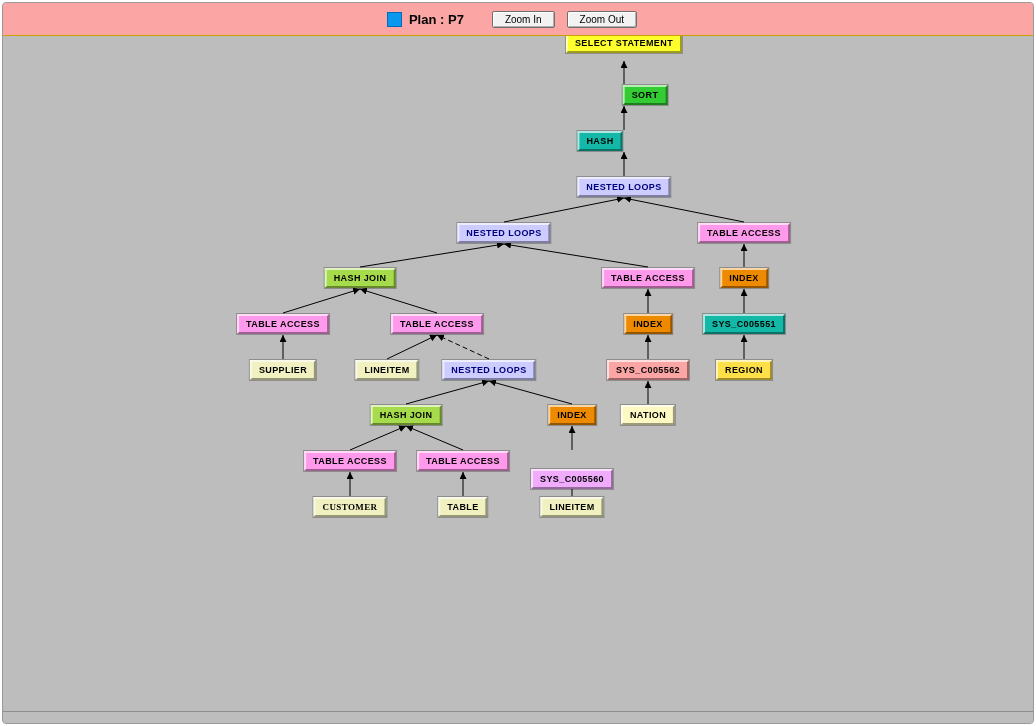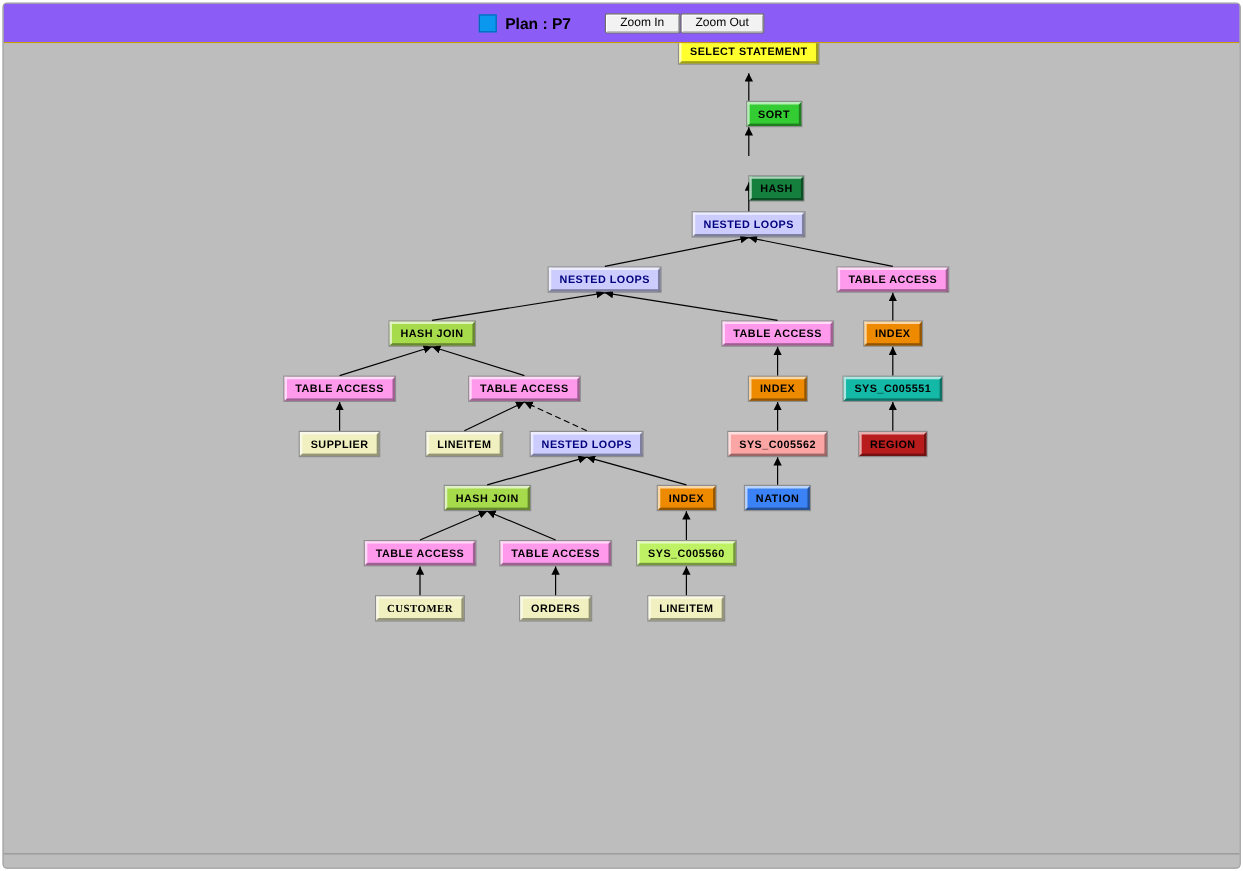--- a/index.html
+++ b/index.html
@@ -4,36 +4,36 @@
 <style>
   html,body{margin:0;padding:0;width:1036px;height:726px;background:#ffffff;overflow:hidden;
     font-family:"Liberation Sans",sans-serif;}
   .frame{position:absolute;left:2px;top:2px;width:1030px;height:720px;border:1px solid #9a9a9a;
     border-radius:4px;overflow:hidden;display:flex;flex-direction:column;background:#bdbdbd;}
   .titlebar{height:32px;flex:0 0 32px;display:flex;align-items:center;justify-content:center;
     background:#ffc800;border-bottom:1px solid #caa000;}
   .app-icon{width:13px;height:13px;display:inline-block;margin-right:7px;border:1px solid #0668b8;}
   .title{font-size:13px;font-weight:bold;color:#000;margin-right:28px;}
   .btn{font-family:"Liberation Sans",sans-serif;font-size:10px;color:#000;background:#f2f2f2;
-    border:1px solid #6f6f6f;border-radius:2px;padding:2px 12px;
+    border:1px solid #6f6f6f;border-radius:2px;padding:2px 12px;margin-right:12px;
     box-shadow:inset 1px 1px 0 #ffffff, inset -1px -1px 0 #b0b0b0;cursor:pointer;}
   .canvas{position:relative;flex:1 1 auto;overflow:hidden;}
   .edges{position:absolute;left:0;top:0;width:100%;height:100%;}
   .node{position:absolute;transform:translate(-50%,-50%);white-space:nowrap;
     font:bold 9px/12px "Liberation Sans",sans-serif;letter-spacing:0.4px;text-align:center;
     padding:2px 7px;border:2px solid;
     border-color:rgba(255,255,255,.65) rgba(0,0,0,.38) rgba(0,0,0,.38) rgba(255,255,255,.65);
     box-shadow:0 0 0 1px rgba(0,0,0,.25);cursor:pointer;}
   .statusbar{flex:0 0 11px;background:#bdbdbd;border-top:1px solid #8e8e8e;}
 </style>
 </head>
 <body>
 
 <div class="frame">
-  <div class="titlebar" style="background: #8b5cf6;">
+  <div class="titlebar" style="background: #fca5a5;">
     <span class="app-icon" style="background: rgb(10, 151, 238);"></span>
     <span class="title">Plan : P7</span>
     <button class="btn">Zoom In</button>
     <button class="btn">Zoom Out</button>
   </div>
   <div class="canvas" style="background: rgb(189, 189, 189);">
     <svg class="edges">
       <defs>
         <marker id="arrowhead" markerWidth="7.5" markerHeight="7.5" refX="7" refY="3.5" orient="auto">
           <path d="M0,0 L7,3.5 L0,7 Z" fill="#000000"></path>
@@ -61,40 +61,40 @@
         <line x1="645" y1="368" x2="645" y2="345" stroke="#000000" stroke-width="1" marker-end="url(#arrowhead)"></line>
         <line x1="347" y1="414" x2="403" y2="390" stroke="#000000" stroke-width="1" marker-end="url(#arrowhead)"></line>
         <line x1="460" y1="414" x2="403" y2="390" stroke="#000000" stroke-width="1" marker-end="url(#arrowhead)"></line>
         <line x1="569" y1="414" x2="569" y2="390" stroke="#000000" stroke-width="1" marker-end="url(#arrowhead)"></line>
         <line x1="347" y1="460" x2="347" y2="436" stroke="#000000" stroke-width="1" marker-end="url(#arrowhead)"></line>
         <line x1="460" y1="460" x2="460" y2="436" stroke="#000000" stroke-width="1" marker-end="url(#arrowhead)"></line>
         <line x1="569" y1="460" x2="569" y2="436" stroke="#000000" stroke-width="1" marker-end="url(#arrowhead)"></line>
       </svg>
   <div class="node" style="left: 621px; top: 7px; background: rgb(255, 255, 46); color: rgb(0, 0, 0);">SELECT STATEMENT</div>
       <div class="node" style="left: 621px; top: 59px; background: rgb(51, 204, 51); color: rgb(0, 0, 0); margin-left: 21px;">SORT</div>
-      <div class="node" style="left: 644px; top: 105px; background: #15803d; color: rgb(0, 0, 0); margin-top: 16px;">HASH</div>
+      <div class="node" style="left: 597px; top: 105px; background: #14b8a6; color: rgb(0, 0, 0);">HASH</div>
       <div class="node" style="left: 621px; top: 151px; background: rgb(204, 204, 255); color: rgb(0, 0, 126);">NESTED LOOPS</div>
       <div class="node" style="left: 501px; top: 197px; background: rgb(204, 204, 255); color: rgb(0, 0, 126);">NESTED LOOPS</div>
       <div class="node" style="left: 741px; top: 197px; background: rgb(255, 153, 235); color: rgb(0, 0, 0);">TABLE ACCESS</div>
       <div class="node" style="left: 357px; top: 242px; background: rgb(166, 219, 76); color: rgb(0, 0, 0);">HASH JOIN</div>
       <div class="node" style="left: 645px; top: 242px; background: rgb(255, 153, 235); color: rgb(0, 0, 0);">TABLE ACCESS</div>
       <div class="node" style="left: 741px; top: 242px; background: rgb(238, 138, 0); color: rgb(0, 0, 0);">INDEX</div>
       <div class="node" style="left: 280px; top: 288px; background: rgb(255, 153, 235); color: rgb(0, 0, 0);">TABLE ACCESS</div>
       <div class="node" style="left: 434px; top: 288px; background: rgb(255, 153, 235); color: rgb(0, 0, 0);">TABLE ACCESS</div>
       <div class="node" style="left: 645px; top: 288px; background: rgb(238, 138, 0); color: rgb(0, 0, 0);">INDEX</div>
       <div class="node" style="left: 741px; top: 288px; background: #14b8a6; color: rgb(0, 0, 0);">SYS_C005551</div>
       <div class="node" style="left: 280px; top: 334px; background: rgb(240, 240, 192); color: rgb(0, 0, 0);">SUPPLIER</div>
       <div class="node" style="left: 384px; top: 334px; background: rgb(240, 240, 192); color: rgb(0, 0, 0);">LINEITEM</div>
       <div class="node" style="left: 486px; top: 334px; background: rgb(204, 204, 255); color: rgb(0, 0, 126);">NESTED LOOPS</div>
       <div class="node" style="left: 645px; top: 334px; background: #fca5a5; color: rgb(0, 0, 0);">SYS_C005562</div>
-      <div class="node" style="left: 741px; top: 334px; background: #b91c1c; color: rgb(0, 0, 0);">REGION</div>
+      <div class="node" style="left: 741px; top: 334px; background: #fde047; color: rgb(0, 0, 0);">REGION</div>
       <div class="node" style="left: 403px; top: 379px; background: rgb(166, 219, 76); color: rgb(0, 0, 0);">HASH JOIN</div>
       <div class="node" style="left: 569px; top: 379px; background: rgb(238, 138, 0); color: rgb(0, 0, 0);">INDEX</div>
-      <div class="node" style="left: 645px; top: 379px; background: #3b82f6; color: rgb(0, 0, 0);">NATION</div>
+      <div class="node" style="left: 645px; top: 379px; background: #fef9c3; color: rgb(0, 0, 0);">NATION</div>
       <div class="node" style="left: 347px; top: 425px; background: rgb(255, 153, 235); color: rgb(0, 0, 0);">TABLE ACCESS</div>
       <div class="node" style="left: 460px; top: 425px; background: rgb(255, 153, 235); color: rgb(0, 0, 0);">TABLE ACCESS</div>
-      <div class="node" style="left: 569px; top: 425px; background: #bef264; color: rgb(0, 0, 0);">SYS_C005560</div>
+      <div class="node" style="left: 569px; top: 443px; background: #f0abfc; color: rgb(0, 0, 0);">SYS_C005560</div>
       <div class="node" style="left: 347px; top: 471px; background: rgb(240, 240, 192); color: rgb(0, 0, 0); font-family: Liberation Serif, serif;">CUSTOMER</div>
-      <div class="node" style="left: 460px; top: 471px; background: rgb(240, 240, 192); color: rgb(0, 0, 0);">ORDERS</div>
+      <div class="node" style="left: 460px; top: 471px; background: rgb(240, 240, 192); color: rgb(0, 0, 0);">TABLE</div>
       <div class="node" style="left: 569px; top: 471px; background: rgb(240, 240, 192); color: rgb(0, 0, 0);">LINEITEM</div>
     </div>
   <div class="statusbar"></div>
 </div>
 
 </body></html>

